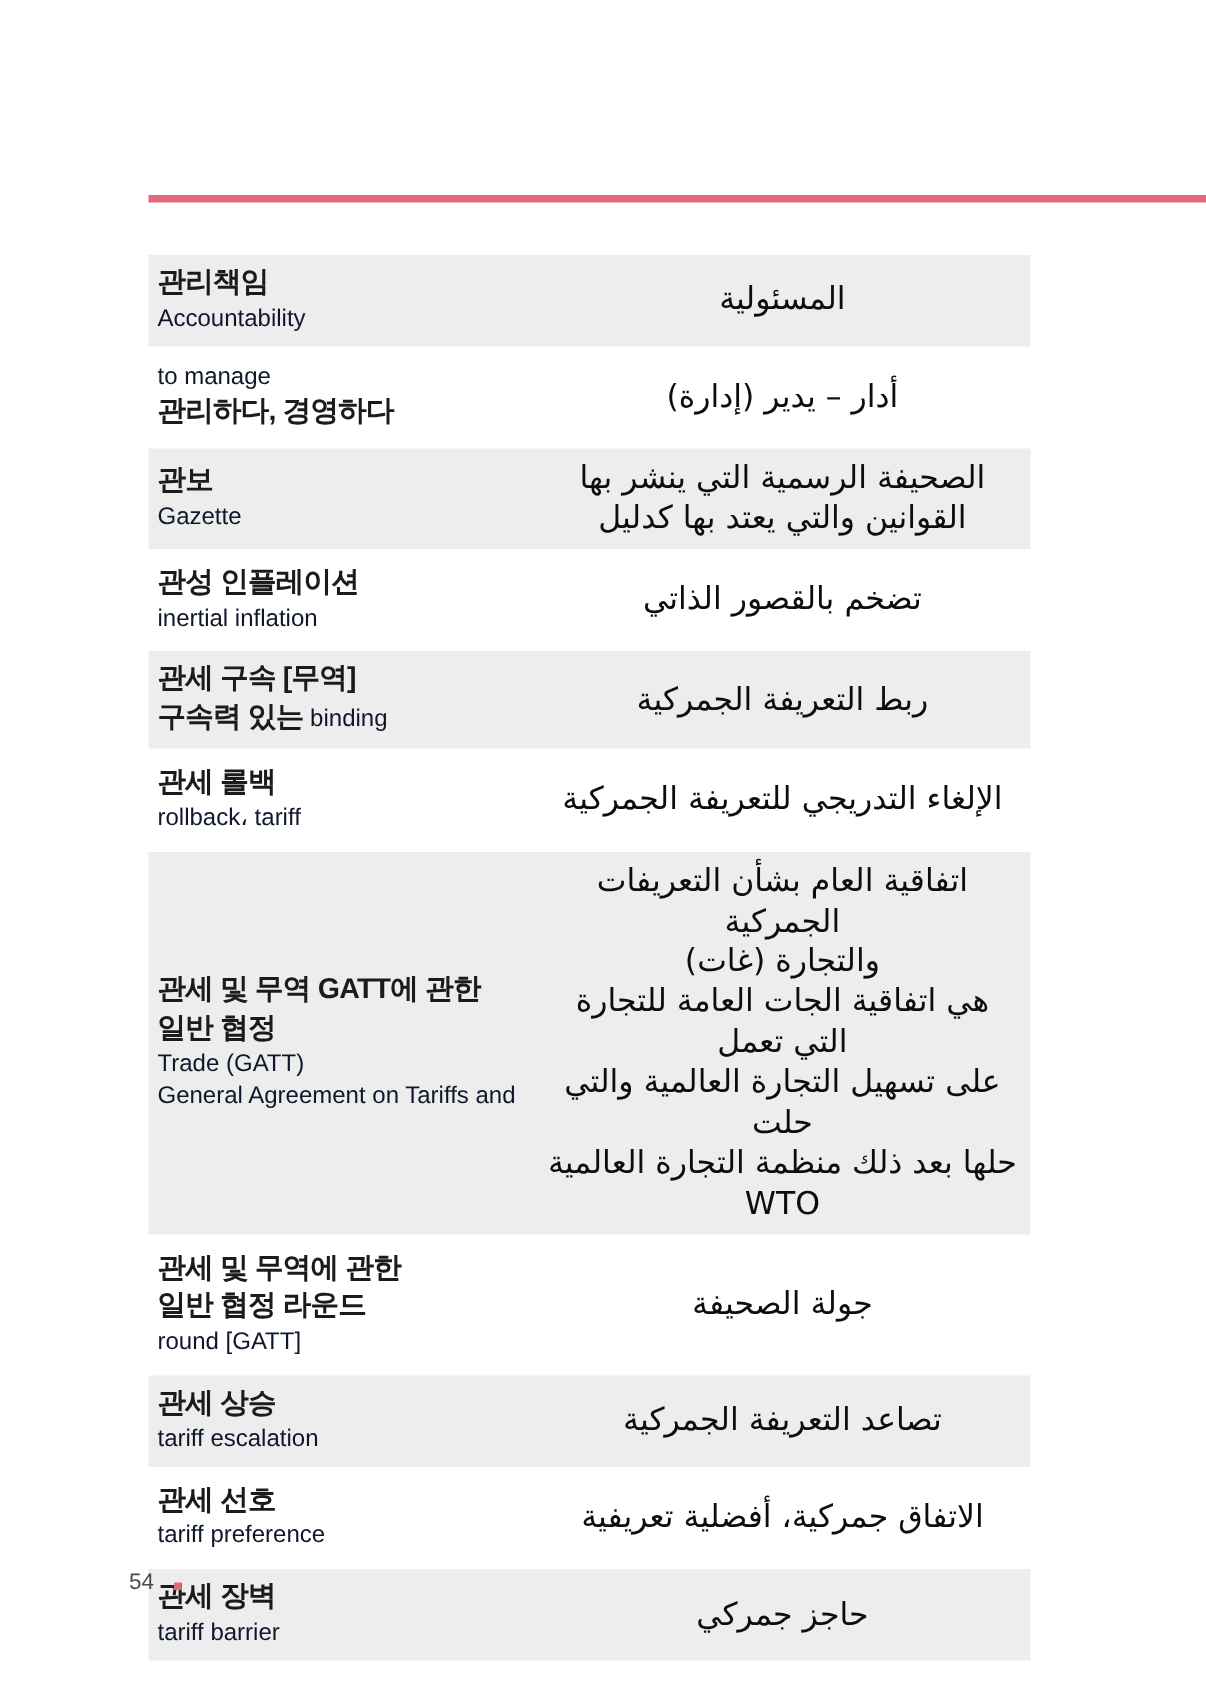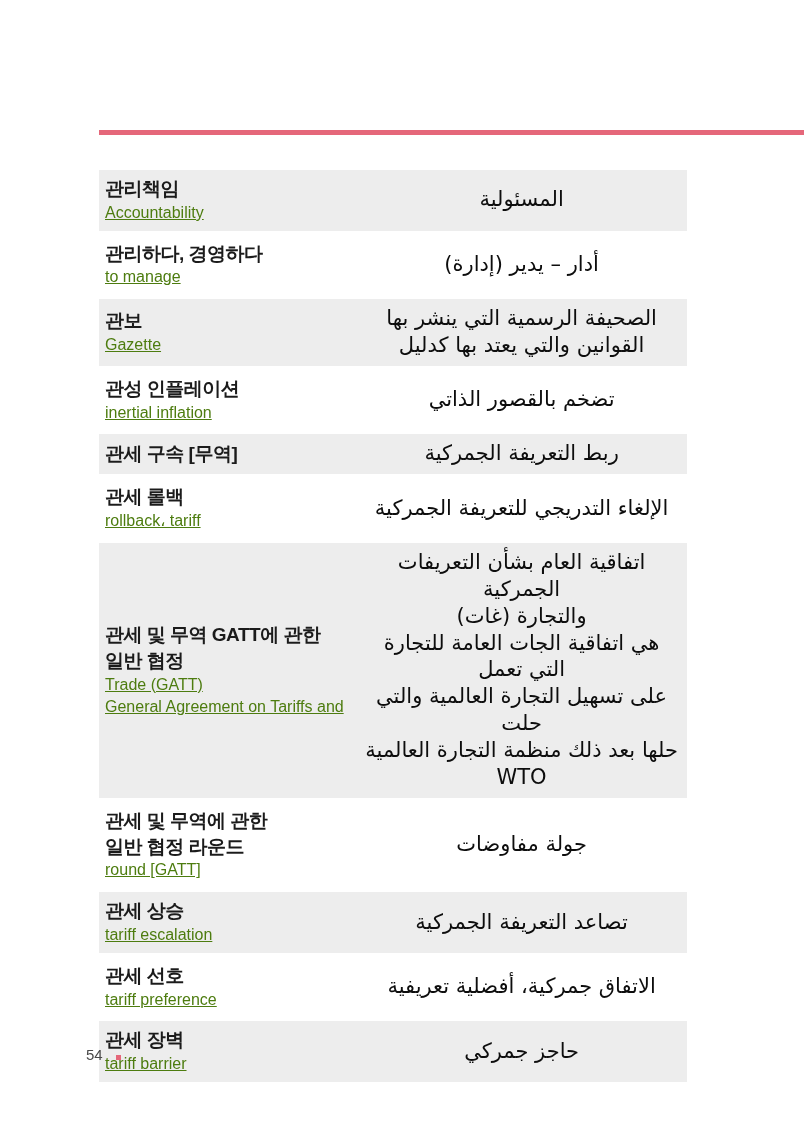--- a/index.html
+++ b/index.html
@@ -49,22 +49,21 @@
   .term-line { line-height: 1.36; }
   .ko {
     font-size: 19px;
     font-weight: bold;
     color: #1b1b1b;
     letter-spacing: -0.5px;
   }
   .en {
     font-size: 16px;
     font-weight: normal;
-    color: #4d7c0f;
-    text-decoration: underline;
+    color: #0f172a;
   }
   .arabic-cell {
     flex: 1;
     direction: rtl;
     text-align: center;
     display: flex;
     flex-direction: column;
     justify-content: center;
     font-family: "DejaVu Sans", sans-serif;
     font-size: 21px;
@@ -104,22 +103,22 @@
         <div class="term-cell">
           <div class="term-line"><span class="ko">관리책임</span></div>
           <div class="term-line"><span class="en">Accountability</span></div>
         </div>
         <div class="arabic-cell">
           <div class="arabic-line">المسئولية</div>
         </div>
       </div>
       <div class="row">
         <div class="term-cell">
+          <div class="term-line"><span class="en">to manage</span></div>
           <div class="term-line"><span class="ko">관리하다, 경영하다</span></div>
-          <div class="term-line"><span class="en">to manage</span></div>
         </div>
         <div class="arabic-cell">
           <div class="arabic-line">أدار – يدير (إدارة)</div>
         </div>
       </div>
       <div class="row shaded">
         <div class="term-cell">
           <div class="term-line"><span class="ko">관보</span></div>
           <div class="term-line"><span class="en">Gazette</span></div>
         </div>
@@ -133,20 +132,21 @@
           <div class="term-line"><span class="ko">관성 인플레이션</span></div>
           <div class="term-line"><span class="en">inertial inflation</span></div>
         </div>
         <div class="arabic-cell">
           <div class="arabic-line">تضخم بالقصور الذاتي</div>
         </div>
       </div>
       <div class="row shaded">
         <div class="term-cell">
           <div class="term-line"><span class="ko">관세 구속 [무역]</span></div>
+          <div class="term-line"><span class="ko">구속력 있는</span> <span class="en">binding</span></div>
         </div>
         <div class="arabic-cell">
           <div class="arabic-line">ربط التعريفة الجمركية</div>
         </div>
       </div>
       <div class="row">
         <div class="term-cell">
           <div class="term-line"><span class="ko">관세 롤백</span></div>
           <div class="term-line"><span class="en">rollback، tariff</span></div>
         </div>
@@ -169,21 +169,21 @@
           <div class="arabic-line">حلها بعد ذلك منظمة التجارة العالمية WTO</div>
         </div>
       </div>
       <div class="row">
         <div class="term-cell">
           <div class="term-line"><span class="ko">관세 및 무역에 관한</span></div>
           <div class="term-line"><span class="ko">일반 협정 라운드</span></div>
           <div class="term-line"><span class="en">round [GATT]</span></div>
         </div>
         <div class="arabic-cell">
-          <div class="arabic-line">جولة مفاوضات</div>
+          <div class="arabic-line">جولة الصحيفة</div>
         </div>
       </div>
       <div class="row shaded">
         <div class="term-cell">
           <div class="term-line"><span class="ko">관세 상승</span></div>
           <div class="term-line"><span class="en">tariff escalation</span></div>
         </div>
         <div class="arabic-cell">
           <div class="arabic-line">تصاعد التعريفة الجمركية</div>
         </div>

